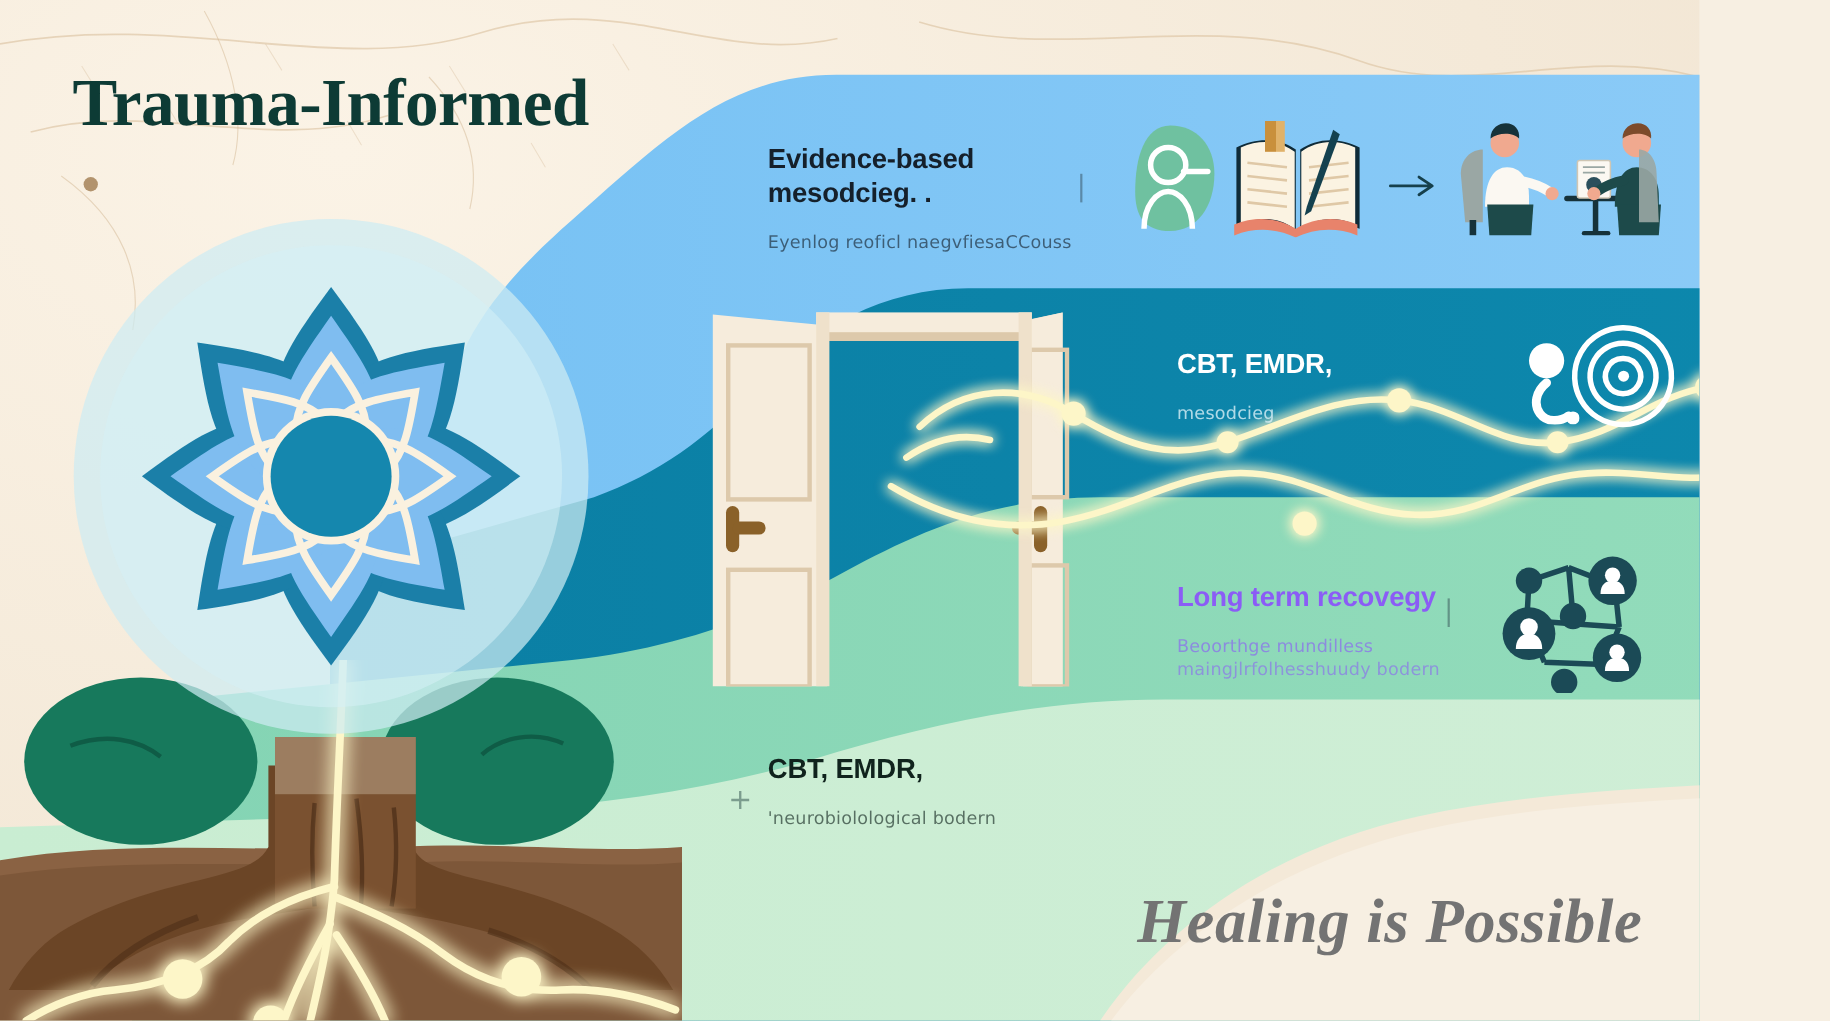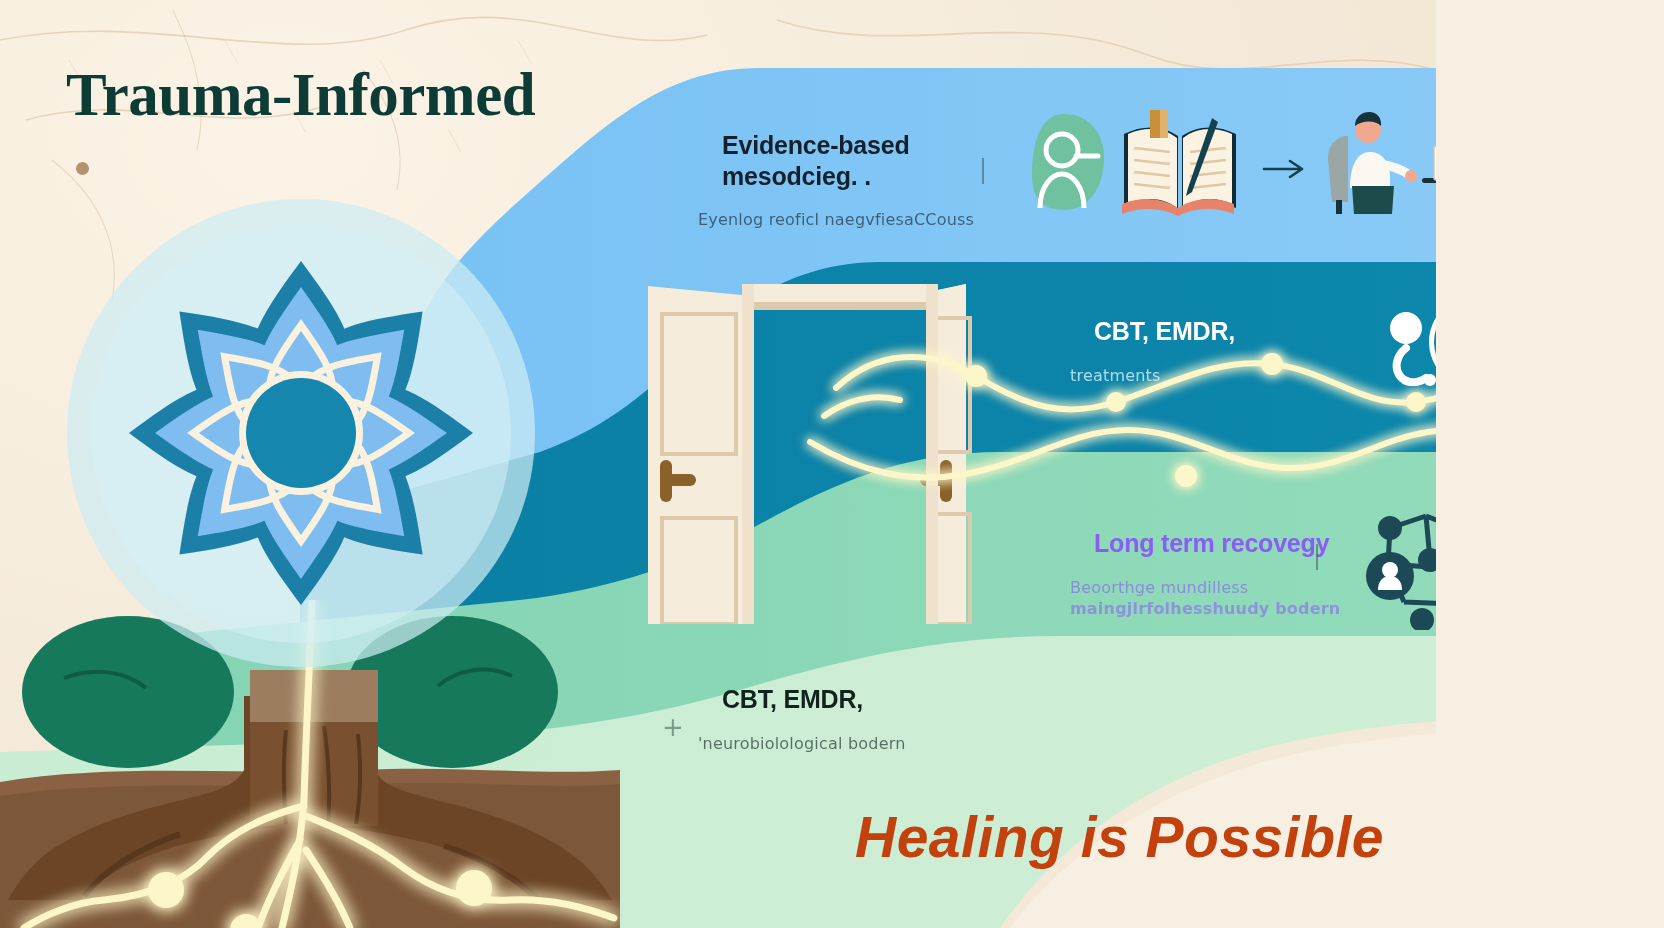--- a/index.html
+++ b/index.html
@@ -1,44 +1,44 @@
 <!DOCTYPE html>
 <html><head>
 <meta charset="utf-8">
 <style>
   html,body{margin:0;padding:0;background:#f7efe2;}
   body{font-family:"Liberation Sans",sans-serif;}
-  .stage{position:relative;width:1436px;height:928px;overflow:hidden;background:#f6ecdd;}
+  .stage{position:relative;width:1545px;height:928px;overflow:hidden;background:#f6ecdd;}
 
   
   .paper{position:absolute;inset:0;background:
       radial-gradient(ellipse at 20% 15%, #fbf3e6 0%, #f4e9d8 60%, #f0e3d0 100%);}
   .paper svg{position:absolute;inset:0;width:100%;height:100%;}
 
   
   .band{position:absolute;}
   .band svg{display:block;}
 
   
   .title{position:absolute;left:66px;top:62px;width:640px;
      font-family:"Liberation Serif",serif;font-weight:700;font-size:61px;line-height:1.08;
      color:#0d3b35;letter-spacing:-.5px;}
   .title .dot{display:inline-block;width:13px;height:13px;border-radius:50%;
      background:#b2936d;vertical-align:6px;margin-left:10px;}
 
   .tagline{position:absolute;right:52px;bottom:58px;
-     font-family:Liberation Sans, sans-serif;font-style:italic;font-weight:700;font-size:57px;
-     color:#c2410c;letter-spacing:.5px;white-space:nowrap;margin-top:19px;}
+     font-family:Liberation Serif, serif;font-style:italic;font-weight:700;font-size:57px;
+     color:#737373;letter-spacing:.5px;white-space:nowrap;margin-top:19px;}
 
   .blk{position:absolute;}
-  .blk .h{font-weight:700;font-size:25px;line-height:1.22;letter-spacing:-.2px;margin-left:24px;}
+  .blk .h{font-weight:700;font-size:25px;line-height:1.22;letter-spacing:-.2px;}
   .blk .s{font-size:16px;line-height:1.35;margin-top:18px;opacity:.62;
           font-family:"DejaVu Sans",sans-serif;letter-spacing:.2px;filter:blur(.35px);}
   .blk .s2{font-size:16px;line-height:1.35;opacity:.55;
-          font-family:"DejaVu Sans",sans-serif;letter-spacing:.2px;filter:blur(.45px);font-weight:bold;}
+          font-family:"DejaVu Sans",sans-serif;letter-spacing:.2px;filter:blur(.45px);}
 
   .b1{left:698px;top:130px;color:#15202b;width:300px;}
   .b2{left:1070px;top:316px;color:#ffffff;width:290px;}
   .b2 .s,.b2 .s2{opacity:.8;color:#d9f0f7;}
   .b3{left:1070px;top:528px;color:#8b5cf6;width:300px;}
   .b4{left:698px;top:684px;color:#10231d;width:330px;}
 
   .tick{position:absolute;width:2px;background:#2a3f4a;opacity:.45;}
   .plus{position:absolute;color:#3a5a55;font-size:26px;opacity:.55;
         font-family:"DejaVu Sans",sans-serif;}
@@ -428,21 +428,21 @@
       <path d="M154 56 C144 58 136 62 130 66" fill="none" stroke="#1d4a4a" stroke-width="9" stroke-linecap="round"></path>
       <circle cx="127" cy="68" r="6" fill="#f0a98f"></circle>
       <path d="M148 78 L188 78 L186 106 L150 106 Z" fill="#1d4a4a"></path>
 
       <path d="M184 50 C184 36 176 28 168 28 L168 94 L186 94 Z" fill="#9aa7a4" opacity=".9"></path>
     </svg>
   </div>
 
   <div class="blk b2">
     <div class="h">CBT, EMDR,</div>
-    <div class="s">treatments</div>
+    <div class="s">mesodcieg</div>
   </div>
 
   <div class="icon" style="left:1386px;top:306px;width:50px;height:80px">
     <svg width="50" height="80" viewBox="0 0 50 80">
       <circle cx="20" cy="22" r="16" fill="#ffffff"></circle>
       <path d="M20 42 C10 50 8 62 14 70 C20 78 32 78 40 72" fill="none" stroke="#ffffff" stroke-width="8" stroke-linecap="round"></path>
       <circle cx="44" cy="74" r="6" fill="#ffffff"></circle>
     </svg>
   </div>
 

